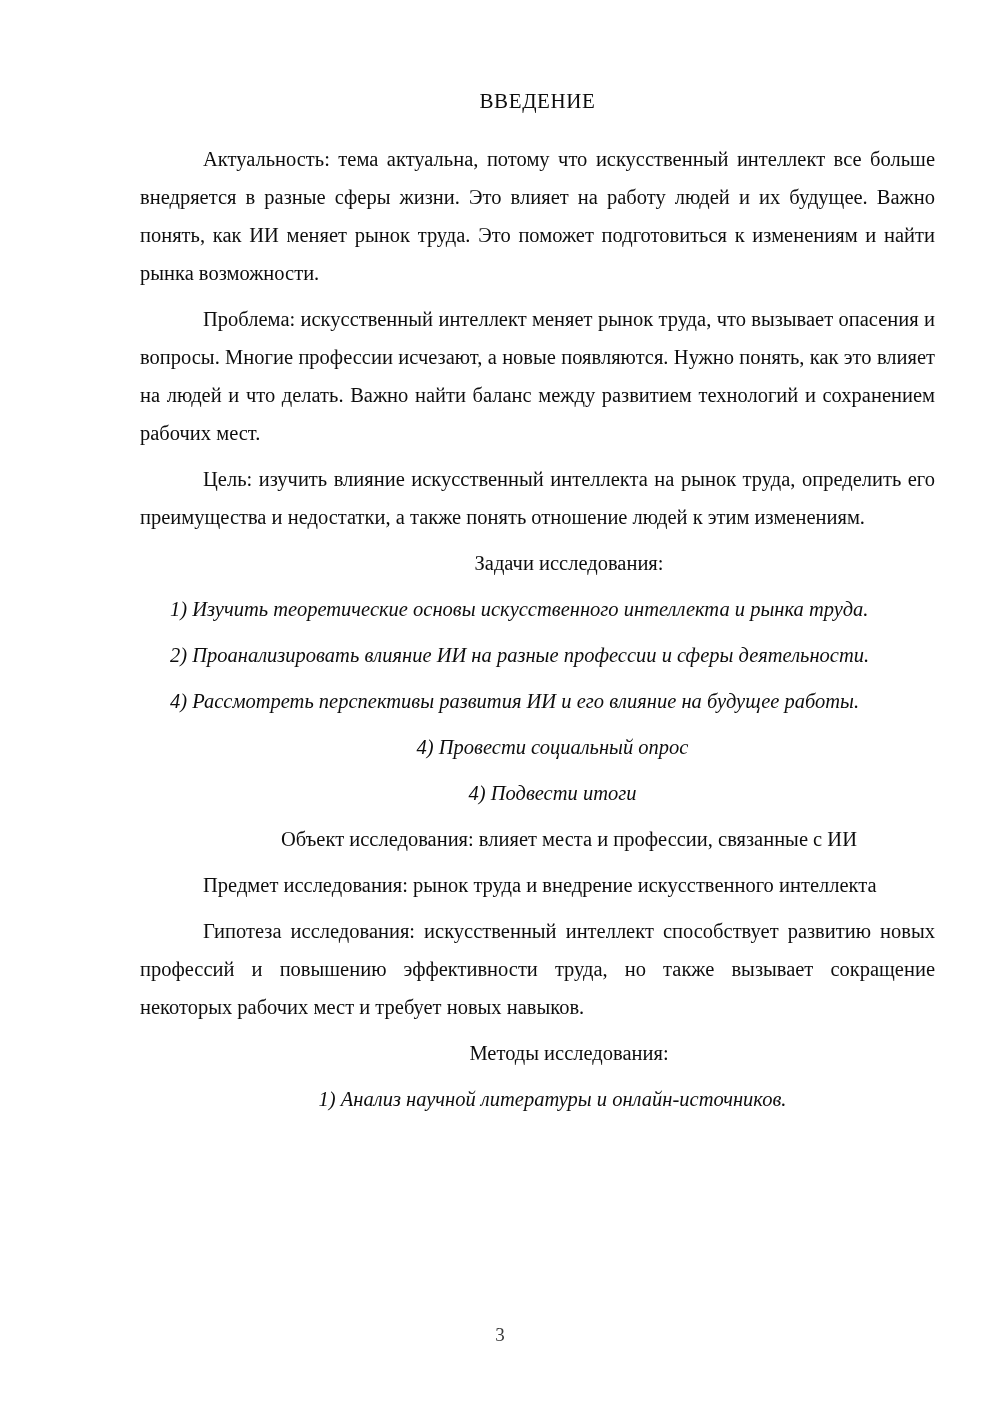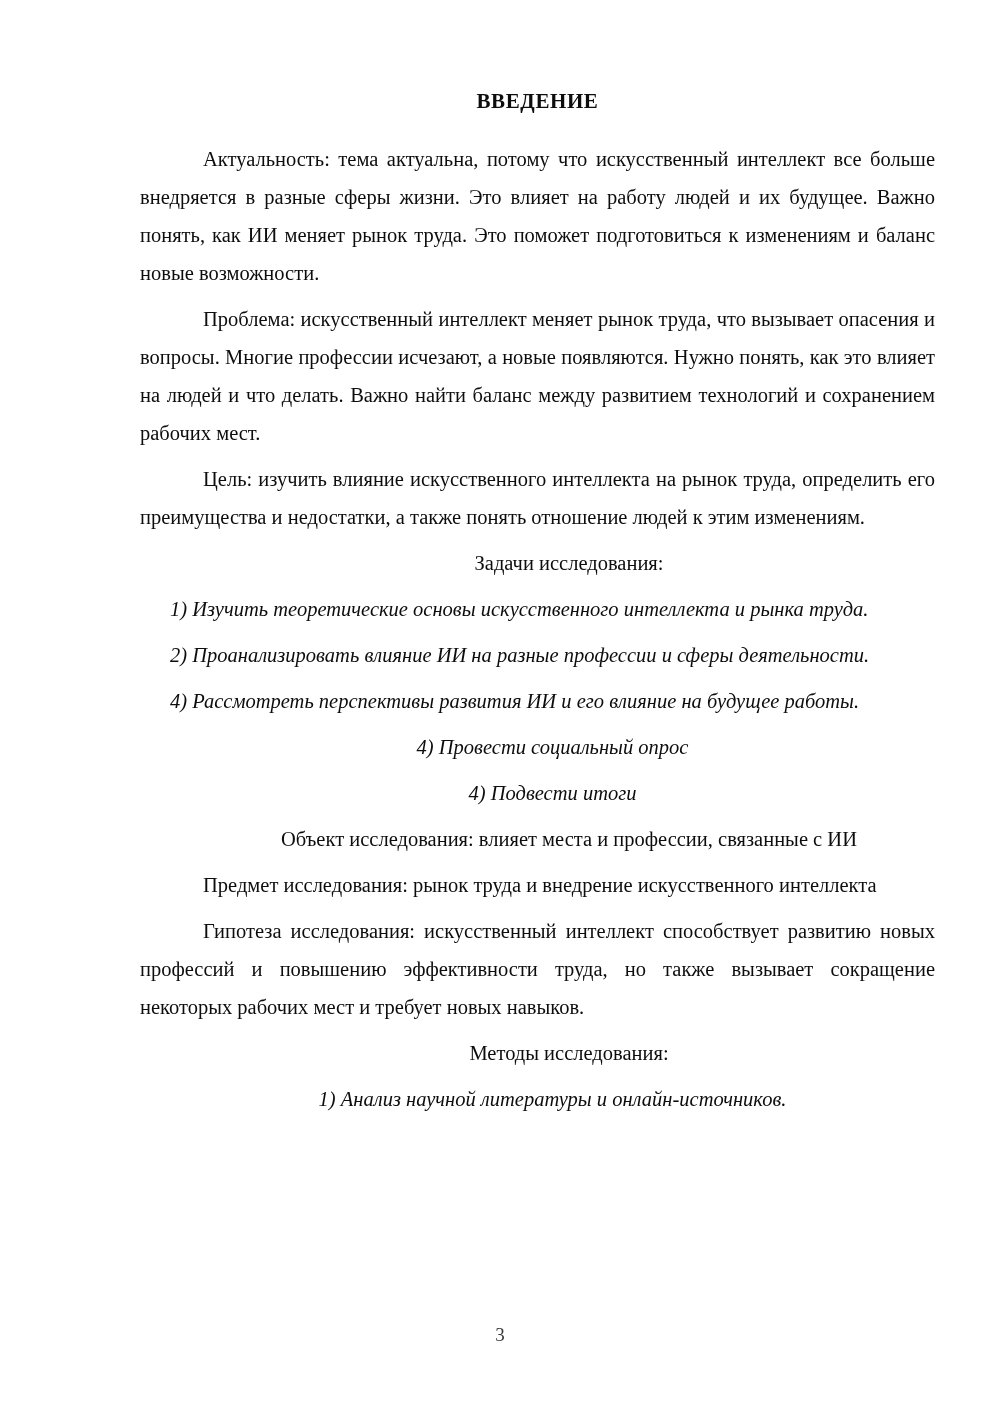--- a/index.html
+++ b/index.html
@@ -22,21 +22,21 @@
 
   .content {
     position: absolute;
     left: 140px;
     top: 86px;
     width: 795px;
   }
 
   .doc-heading {
     font-size: 21px;
-    font-weight: bold;
+    font-weight: normal;
     text-align: center;
     letter-spacing: 0.6px;
     line-height: 1.5;
     margin: 0 0 22px 0;
   }
 
   .para {
     font-size: 20.5px;
     line-height: 38px;
     text-align: justify;
@@ -78,25 +78,25 @@
 </style>
 </head>
 <body>
 
 <div class="page">
 
   <div class="content">
 
     <h1 class="doc-heading">ВВЕДЕНИЕ</h1>
 
-    <p class="para">Актуальность: тема актуальна, потому что искусственный интеллект все больше внедряется в разные сферы жизни. Это влияет на работу людей и их будущее. Важно понять, как ИИ меняет рынок труда. Это поможет подготовиться к изменениям и баланс новые возможности.</p>
+    <p class="para">Актуальность: тема актуальна, потому что искусственный интеллект все больше внедряется в разные сферы жизни. Это влияет на работу людей и их будущее. Важно понять, как ИИ меняет рынок труда. Это поможет подготовиться к изменениям и найти рынка возможности.</p>
 
     <p class="para">Проблема: искусственный интеллект меняет рынок труда, что вызывает опасения и вопросы. Многие профессии исчезают, а новые появляются. Нужно понять, как это влияет на людей и что делать. Важно найти баланс между развитием технологий и сохранением рабочих мест.</p>
 
-    <p class="para">Цель: изучить влияние искусственного интеллекта на рынок труда, определить его преимущества и недостатки, а также понять отношение людей к этим изменениям.</p>
+    <p class="para">Цель: изучить влияние искусственный интеллекта на рынок труда, определить его преимущества и недостатки, а также понять отношение людей к этим изменениям.</p>
 
     <p class="para shortline">Задачи исследования:</p>
 
     <p class="para listitem">1) Изучить теоретические основы искусственного интеллекта и рынка труда.</p>
 
     <p class="para listitem">2) Проанализировать влияние ИИ на разные профессии и сферы деятельности.</p>
 
     <p class="para listitem">4) Рассмотреть перспективы развития ИИ и его влияние на будущее работы.</p>
 
     <p class="para listitem shortline">4) Провести социальный опрос</p>

